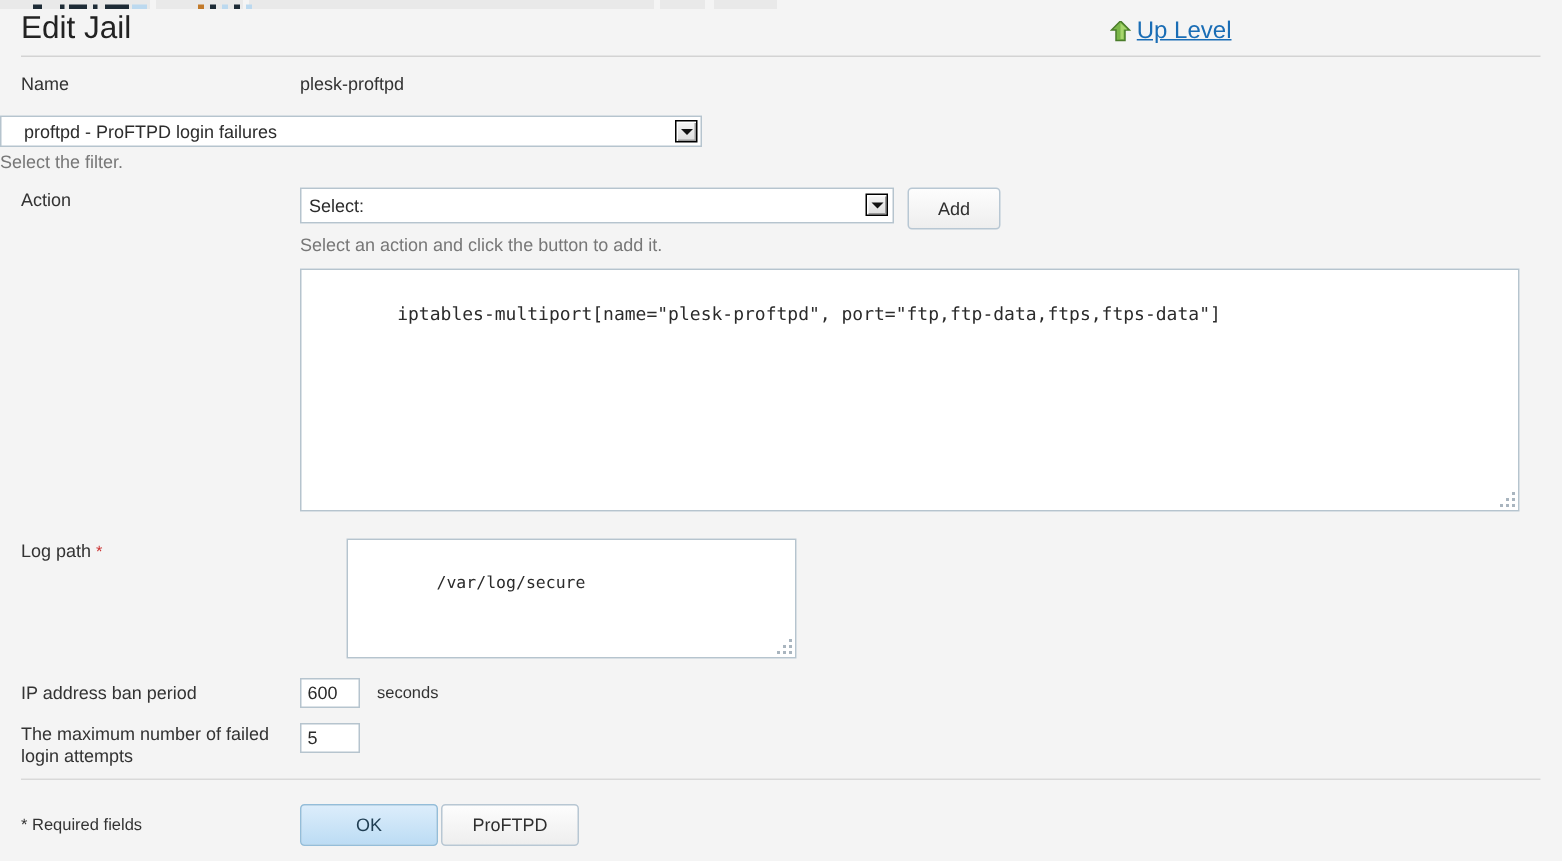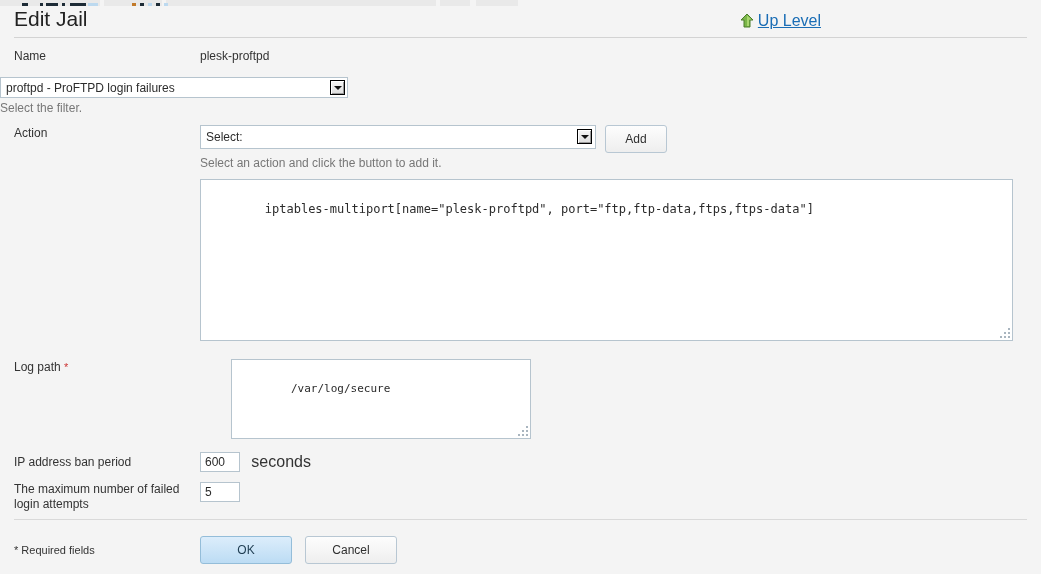--- a/index.html
+++ b/index.html
@@ -253,21 +253,21 @@
     font-size: 12px;
     color: #2b2b2b;
     padding: 2px 4px;
     line-height: 15px;
     vertical-align: middle;
     font-family: "Liberation Sans", sans-serif;
   }
   .unit {
     display: inline-block;
     margin-left: 8px;
-    font-size: 16px;
+    font-size: 11px;
     color: #333333;
     vertical-align: middle;
   }
 
   
   .footer-rule {
     position: absolute;
     left: 14px;
     top: 519px;
     width: 1013px;
@@ -286,21 +286,21 @@
   .footer-note {
     width: 200px;
     flex: 0 0 200px;
     padding-left: 14px;
     box-sizing: border-box;
     font-size: 11px;
     color: #333333;
   }
   .footer-buttons {
     display: flex;
-    gap: 13px;
+    gap: 2px;
   }
 </style>
 </head>
 <body>
 
 <div class="top-strip">
   <div class="frag" style="left:0px;width:100px;"></div>
   <div class="frag" style="left:104px;width:58px;"></div>
   <div class="frag" style="left:166px;width:270px;"></div>
   <div class="frag" style="left:440px;width:30px;"></div>
@@ -338,21 +338,21 @@
 
   <div class="row" style="margin-bottom:13px;">
     <div class="label">Name</div>
     <div class="field">
       <div class="static-value">plesk-proftpd</div>
     </div>
   </div>
 
   <div class="row" style="margin-bottom:9px;">
     <div class="field">
-      <div class="select-wrap" style="width:348px;">
+      <div class="select-wrap" style="width:468px;padding-left:10px;">
         <span class="sel-text">proftpd - ProFTPD login failures</span>
         <span class="select-arrow"></span>
       </div>
       <div class="hint">Select the filter.</div>
     </div>
   </div>
 
   <div class="row">
     <div class="label">Action</div>
     <div class="field">
@@ -408,15 +408,15 @@
     </div>
   </div>
 
 </div>
 
 <div class="footer-rule"></div>
 <div class="footer">
   <div class="footer-note">* Required fields</div>
   <div class="footer-buttons">
     <div class="btn btn-primary">OK</div>
-    <div class="btn btn-secondary">Cancel</div>
+    <div class="btn btn-secondary">ProFTPD</div>
   </div>
 </div>
 
 </body></html>

